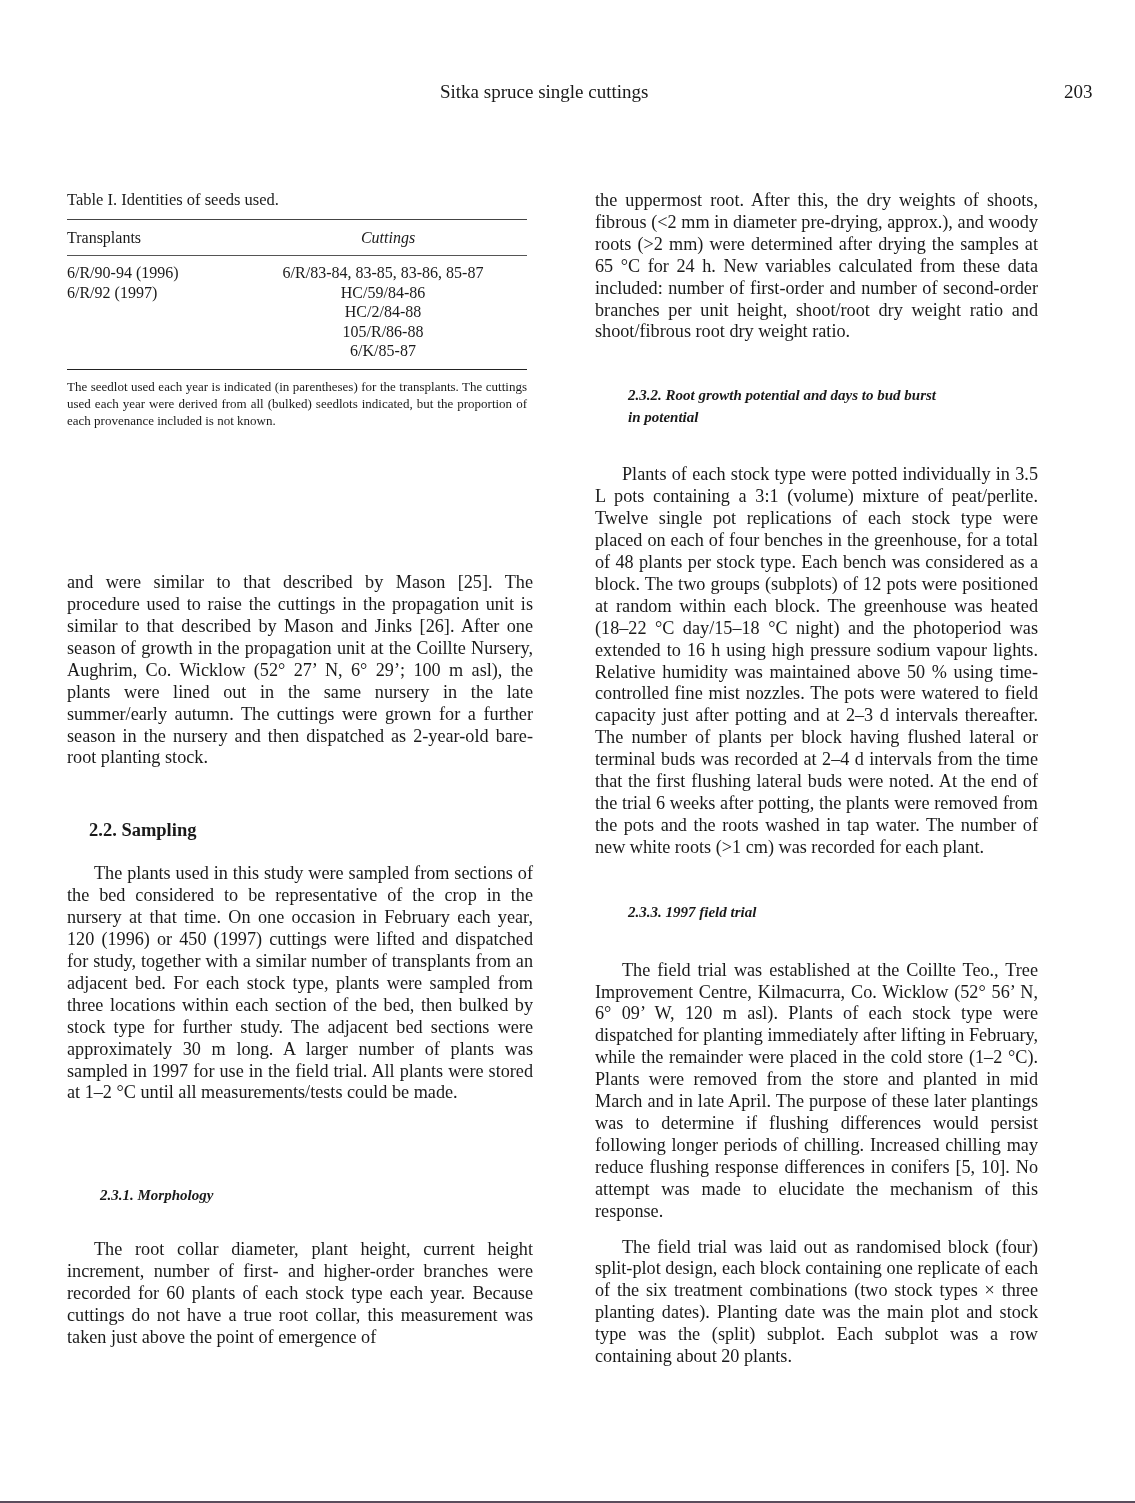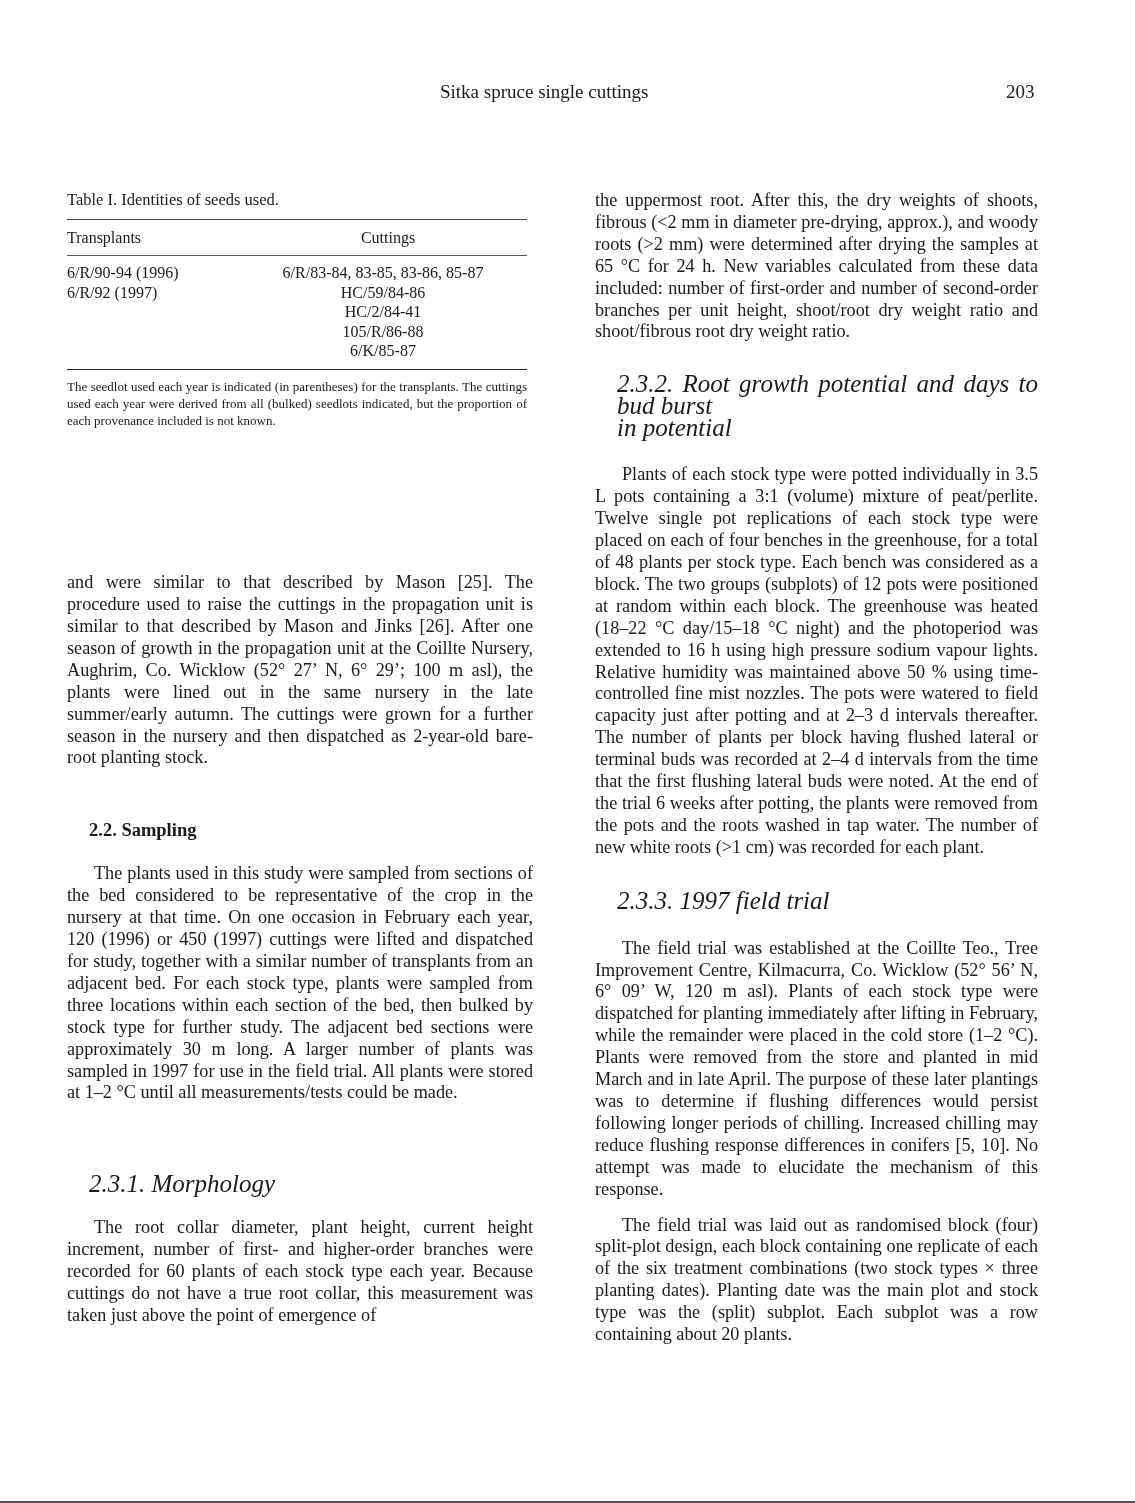--- a/index.html
+++ b/index.html
@@ -6,54 +6,54 @@
     body {
       width: 1135px; height: 1503px; position: relative; overflow: hidden;
       font-family: "Liberation Serif", "DejaVu Serif", serif;
       color: #1a1a1a;
     }
     .running-head {
       position: absolute; top: 80px; left: 440px;
       font-size: 19px; line-height: 24px;
     }
     .page-number {
-      position: absolute; top: 80px; left: 1006px;
+      position: absolute; top: 80px; left: 1064px;
       font-size: 19px; line-height: 24px;
     }
     .col {
       position: absolute; width: 466px;
       font-size: 18.2px; line-height: 21.9px;
       text-align: justify;
     }
     .col-left { left: 67px; top: 190px; }
     .col-right { left: 595px; top: 190px; width: 443px; }
 
     
     .table-caption { font-size: 16.5px; line-height: 20px; margin: 0 0 9px 0; text-align: left; }
     .table-caption b { font-weight: normal; }
     table.seeds { width: 460px; border-collapse: collapse; font-size: 16px; line-height: 19.4px; }
     table.seeds thead th {
       font-weight: normal; text-align: left; padding: 8px 0 8px 0;
       border-top: 1.5px solid #444; border-bottom: 1.5px solid #555;
     }
-    table.seeds thead th.cuttings-h { text-align: center; padding-left: 10px; }
+    table.seeds thead th.cuttings-h { text-align: center; padding-left: 10px; font-style: italic; }
     table.seeds tbody td { vertical-align: top; padding: 0; }
     table.seeds tbody tr:first-child td { padding-top: 7px; }
     table.seeds tbody tr:last-child td { padding-bottom: 9px; border-bottom: 1.5px solid #222; }
     td.transplant { width: 172px; }
     td.cutting { text-align: center; }
     .table-note {
       font-size: 13px; line-height: 16.6px; margin-top: 9px; text-align: justify;
       width: 460px;
     }
 
     p.body { margin: 0; text-indent: 0; }
     p.indent { text-indent: 27px; }
     h3.sec { font-size: 18.5px; font-weight: bold; margin: 0; line-height: 22px; padding-left: 22px; }
-    h4.subsec { font-size: 25px; font-weight: normal; font-style: italic; margin: 0; line-height: 22px; padding-left: 22px; }
+    h4.subsec { font-size: 15px; font-weight: bold; font-style: italic; margin: 11px; line-height: 22px; padding-left: 22px; }
     .scan-line {
       position: absolute; left: 0; bottom: 0; width: 1135px; height: 2px;
       background: #5a4d5c;
     }
   </style>
 </head>
 <body>
 
 <div class="running-head">Sitka spruce single cuttings</div>
 <div class="page-number">203</div>
@@ -73,21 +73,21 @@
       <tr>
         <td class="transplant">6/R/90-94 (1996)</td>
         <td class="cutting">6/R/83-84, 83-85, 83-86, 85-87</td>
       </tr>
       <tr>
         <td class="transplant">6/R/92 (1997)</td>
         <td class="cutting">HC/59/84-86</td>
       </tr>
       <tr>
         <td class="transplant"></td>
-        <td class="cutting">HC/2/84-41</td>
+        <td class="cutting">HC/2/84-88</td>
       </tr>
       <tr>
         <td class="transplant"></td>
         <td class="cutting">105/R/86-88</td>
       </tr>
       <tr>
         <td class="transplant"></td>
         <td class="cutting">6/K/85-87</td>
       </tr>
     </tbody>

